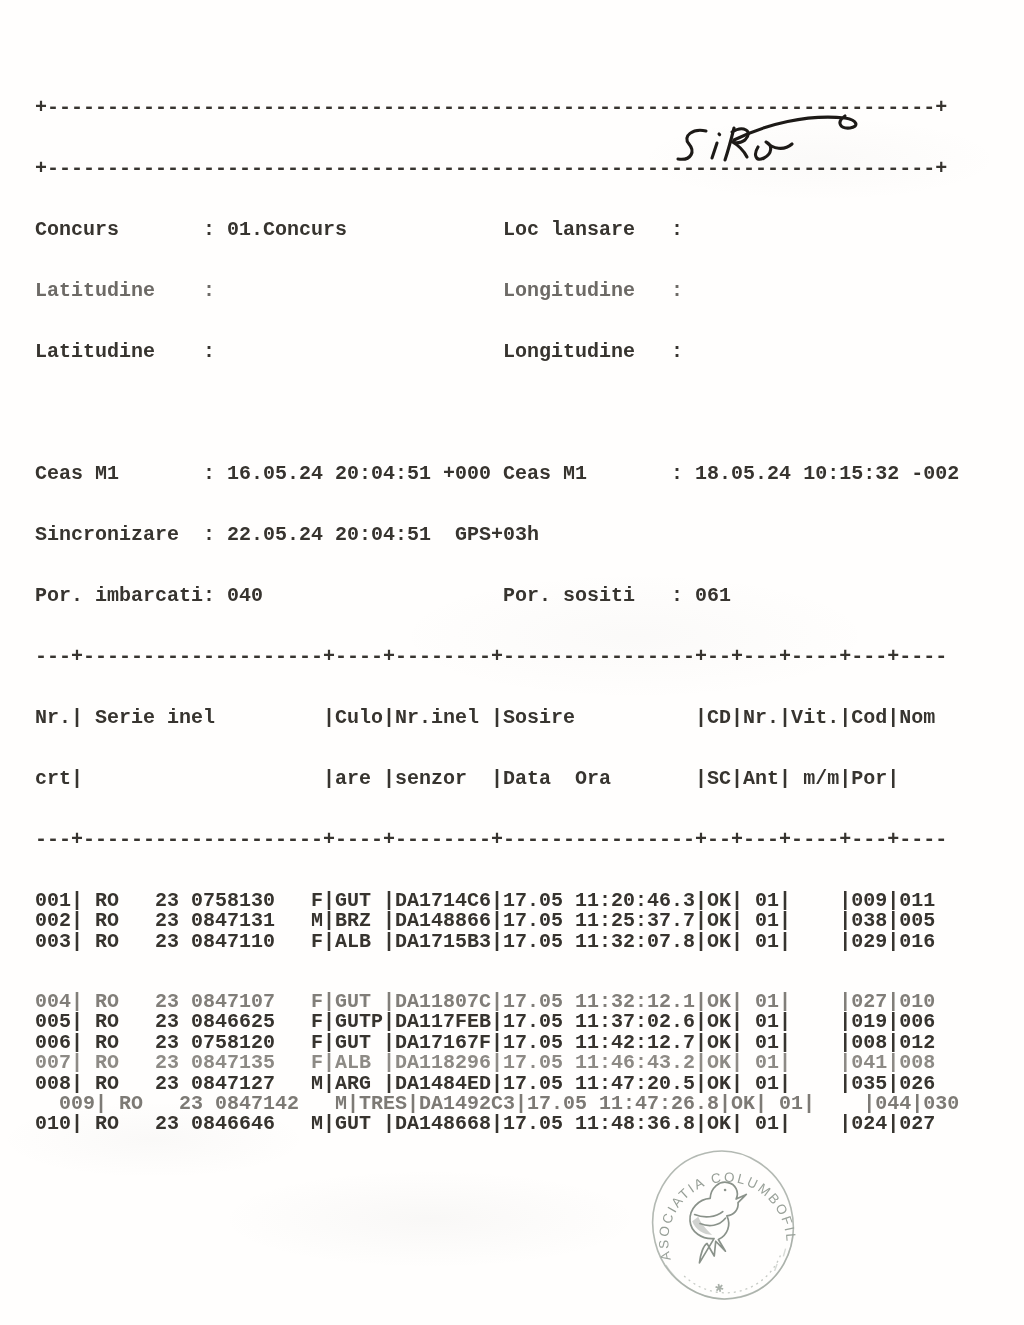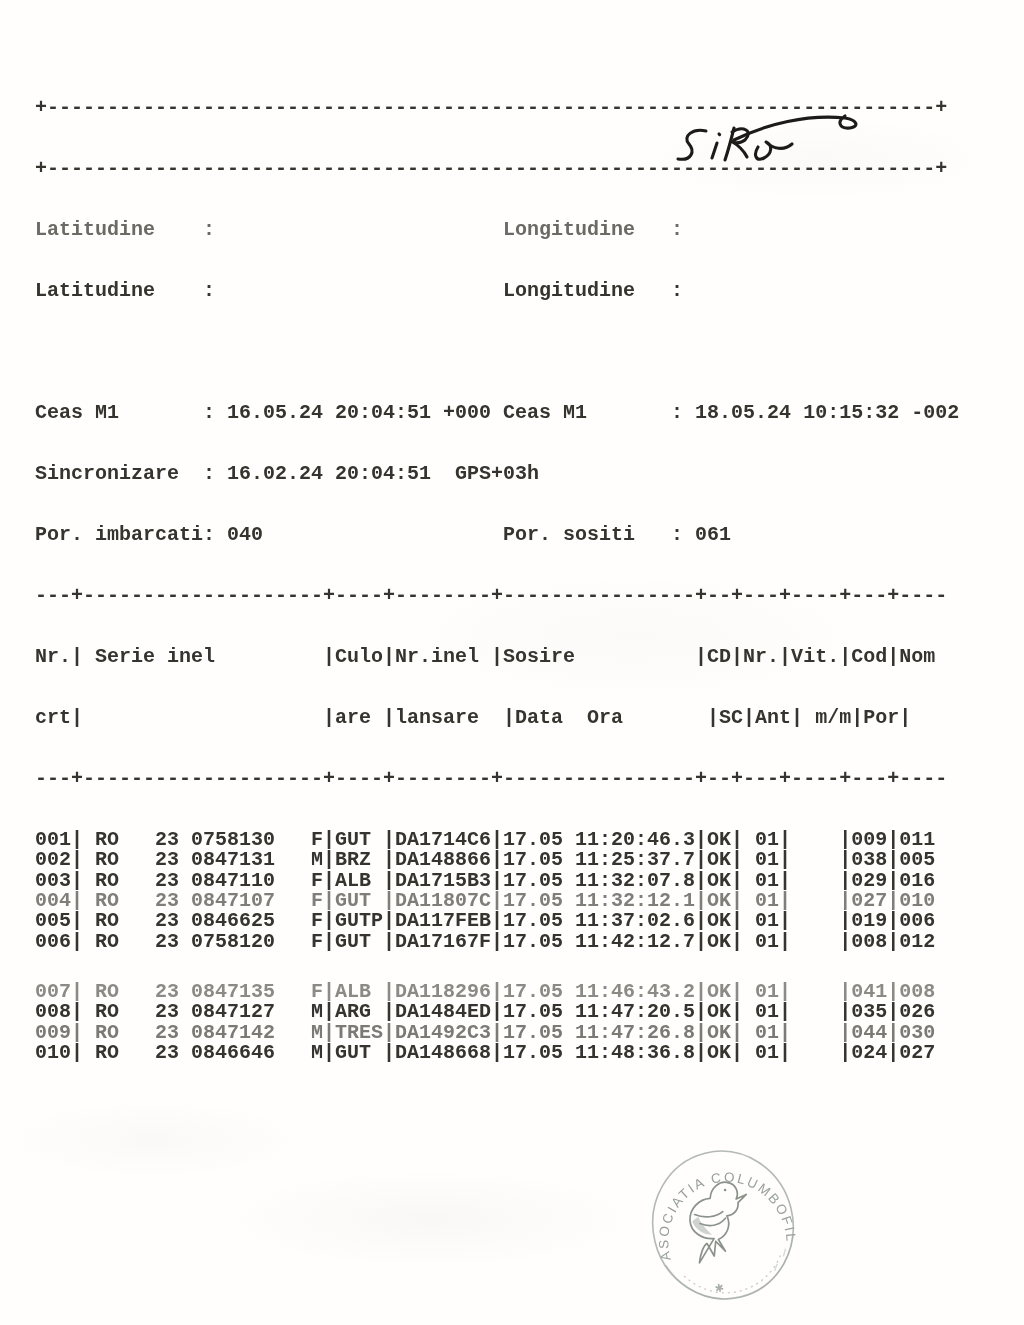--- a/index.html
+++ b/index.html
@@ -14,46 +14,47 @@
     font-family:"Liberation Mono","DejaVu Sans Mono",monospace;
   }
   .doc {
     position:absolute; left:35px; top:57px;
     font:700 20px/20.35px "Liberation Mono","DejaVu Sans Mono",monospace;
     color:#37342f; white-space:pre;
   }
   .ln { height:20.35px; }
   .ln.dim { color:#6d6a66; }
   
-  #rows .ln:nth-child(4)  { color:#817e79; }
-  #rows .ln:nth-child(7)  { color:#8d8a85;margin-top:30px; }
-  #rows .ln:nth-child(9)  { color:#7d7a75; }
+  #rows .ln:nth-child(4)  { color:#817e79;margin-top:40px; }
+  #rows .ln:nth-child(7)  { color:#8d8a85; }
+  #rows .ln:nth-child(9)  { color:#7d7a75;margin-left:24px; }
   #rows .ln:nth-child(28) { color:#7f7c77; }
   #rows .ln:nth-child(29) { color:#898681; }
   #rows .ln:nth-child(31) { color:#a7a4a0; }
   .handwriting { position:absolute; left:662px; top:98px; }
   .stamp { position:absolute; left:616px; top:1128px; }
 </style>
 </head>
 <body>
 
 <div class="sheet">
 
   <div class="doc">
     <div class="ln">+--------------------------------------------------------------------------+</div>
     <div class="ln">+--------------------------------------------------------------------------+</div>
+    <div class="ln">Concurs       : 01.Concurs             Loc lansare   : </div>
     <div class="ln dim">Latitudine    :                        Longitudine   : </div>
     <div class="ln">Latitudine    :                        Longitudine   : </div>
     <div class="ln">&nbsp;</div>
     <div class="ln">Ceas M1       : 16.05.24 20:04:51 +000 Ceas M1       : 18.05.24 10:15:32 -002</div>
-    <div class="ln">Sincronizare  : 16.02.24 20:04:51  GPS+03h</div>
+    <div class="ln">Sincronizare  : 22.05.24 20:04:51  GPS+03h</div>
     <div class="ln">Por. imbarcati: 040                    Por. sositi   : 061</div>
     <div class="ln">---+--------------------+----+--------+----------------+--+---+----+---+----</div>
     <div class="ln">Nr.| Serie inel         |Culo|Nr.inel |Sosire          |CD|Nr.|Vit.|Cod|Nom </div>
-    <div class="ln">crt|                    |are |lansare  |Data  Ora       |SC|Ant| m/m|Por|    </div>
+    <div class="ln">crt|                    |are |senzor  |Data  Ora       |SC|Ant| m/m|Por|    </div>
     <div class="ln">---+--------------------+----+--------+----------------+--+---+----+---+----</div>
     <div id="rows"><div class="ln">001| RO   23 0758130   F|GUT |DA1714C6|17.05 11:20:46.3|OK| 01|    |009|011</div><div class="ln">002| RO   23 0847131   M|BRZ |DA148866|17.05 11:25:37.7|OK| 01|    |038|005</div><div class="ln">003| RO   23 0847110   F|ALB |DA1715B3|17.05 11:32:07.8|OK| 01|    |029|016</div><div class="ln">004| RO   23 0847107   F|GUT |DA11807C|17.05 11:32:12.1|OK| 01|    |027|010</div><div class="ln">005| RO   23 0846625   F|GUTP|DA117FEB|17.05 11:37:02.6|OK| 01|    |019|006</div><div class="ln">006| RO   23 0758120   F|GUT |DA17167F|17.05 11:42:12.7|OK| 01|    |008|012</div><div class="ln">007| RO   23 0847135   F|ALB |DA118296|17.05 11:46:43.2|OK| 01|    |041|008</div><div class="ln">008| RO   23 0847127   M|ARG |DA1484ED|17.05 11:47:20.5|OK| 01|    |035|026</div><div class="ln">009| RO   23 0847142   M|TRES|DA1492C3|17.05 11:47:26.8|OK| 01|    |044|030</div><div class="ln">010| RO   23 0846646   M|GUT |DA148668|17.05 11:48:36.8|OK| 01|    |024|027</div></div>
     
     
   </div>
 
   <svg class="handwriting" width="205" height="85" viewBox="0 0 205 85" fill="none" stroke="#1d1a17" stroke-width="3.1" stroke-linecap="round" stroke-linejoin="round">
     <title>Siret</title>
 
     <path d="M72,42 C104,26 146,16 183,20 C196,22 197,29 188,30 C178,31 174,24 183,18"></path>

